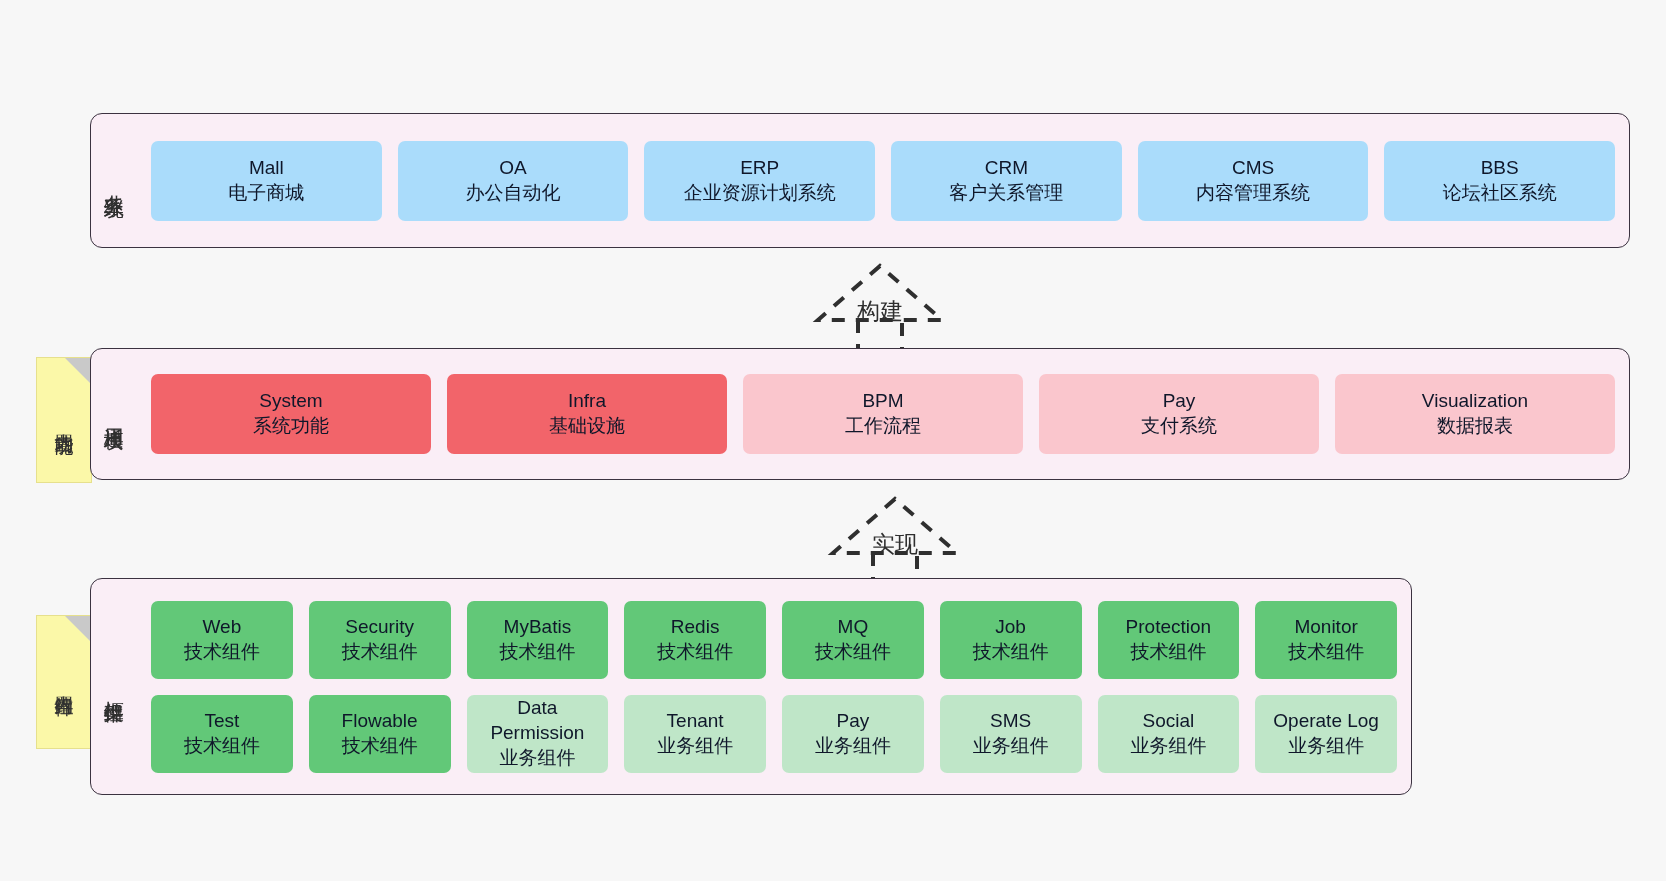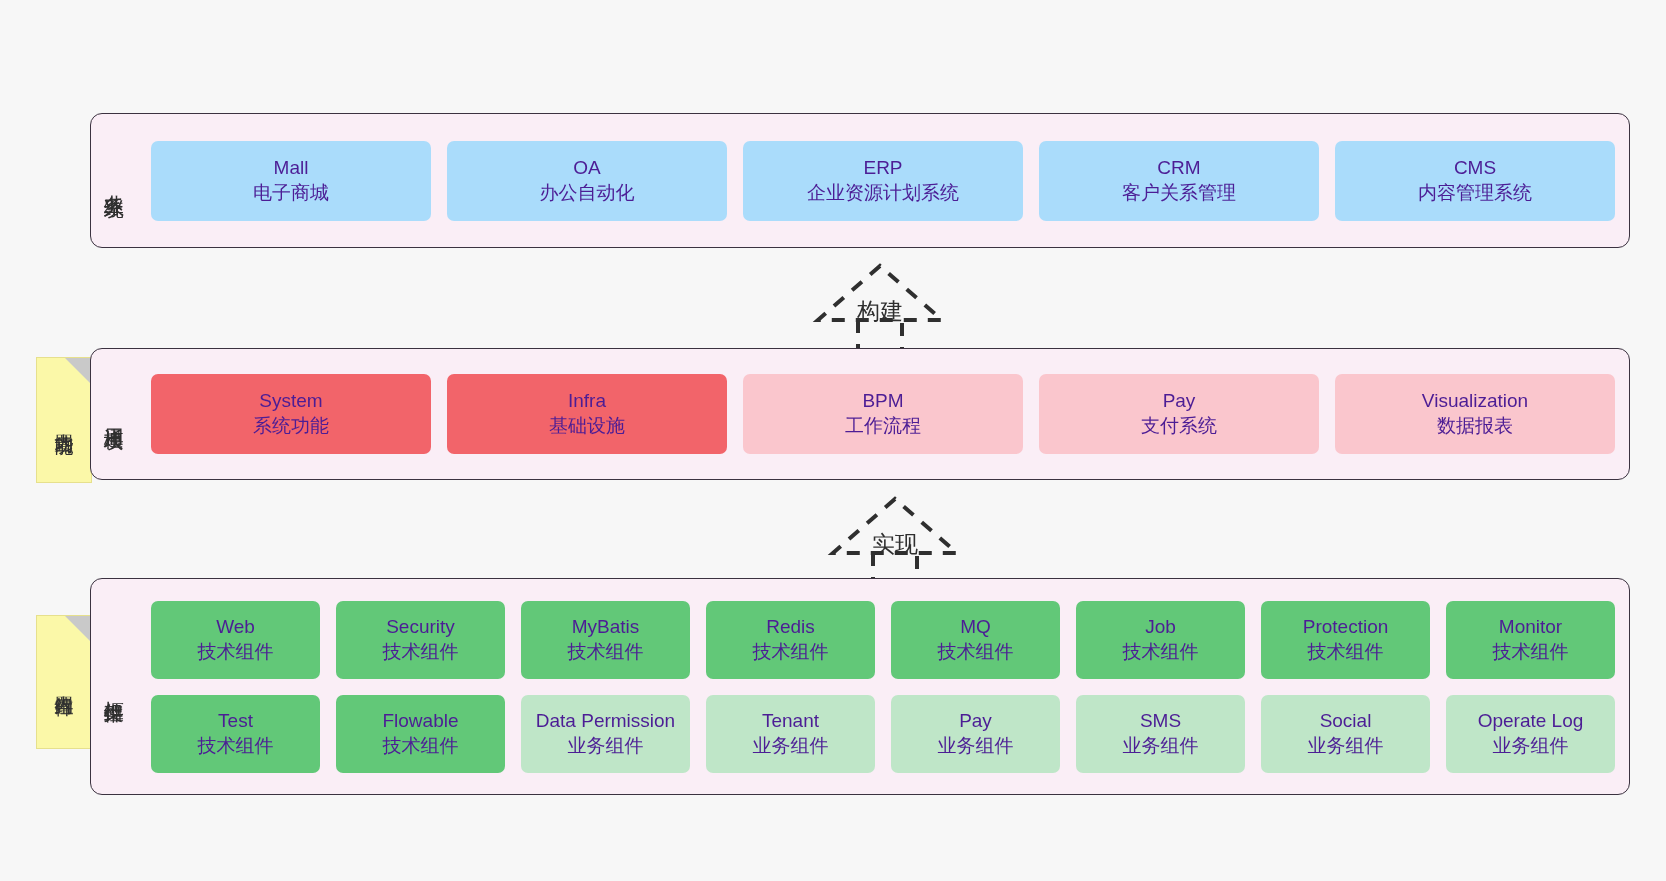--- a/index.html
+++ b/index.html
@@ -68,21 +68,21 @@
     flex: 1 1 0;
     box-sizing: border-box;
     border-radius: 7px;
     display: flex;
     flex-direction: column;
     align-items: center;
     justify-content: center;
     text-align: center;
     font-size: 19px;
     line-height: 1.30;
-    color: #4c1d95;
+    color: #0f172a;
     padding: 4px 6px;
   }
   .card .en { white-space: nowrap; }
   .card .cn { white-space: nowrap; }
   .card.wrap .en { white-space: normal; }
 
   .card.blue      { background: #aadcfb; }
   .card.red       { background: #f2646a; }
   .card.pink      { background: #fac6cd; }
   .card.green     { background: #62c878; }
@@ -163,20 +163,24 @@
           <span class="cn">企业资源计划系统</span>
         </div>
         <div class="card blue">
           <span class="en">CRM</span>
           <span class="cn">客户关系管理</span>
         </div>
         <div class="card blue">
           <span class="en">CMS</span>
           <span class="cn">内容管理系统</span>
         </div>
+        <div class="card blue">
+          <span class="en">BBS</span>
+          <span class="cn">论坛社区系统</span>
+        </div>
       </div>
     </div>
   </div>
 
   <div class="arrow" id="arrow-build" style="left:800px; top:262px;">
     <svg width="160" height="96" viewBox="0 0 160 96">
       <path d="M80 4 L18 58 L142 58 Z" fill="none" stroke="#2f2f2f" stroke-width="4" stroke-dasharray="13 11" stroke-linecap="butt"></path>
       <path d="M58 58 L58 92 L102 92 L102 58" fill="none" stroke="#2f2f2f" stroke-width="4" stroke-dasharray="13 11" stroke-linecap="butt"></path>
     </svg>
     <div class="arrow-label">构建</div>
@@ -221,21 +225,21 @@
       <path d="M58 58 L58 92 L102 92 L102 58" fill="none" stroke="#2f2f2f" stroke-width="4" stroke-dasharray="13 11" stroke-linecap="butt"></path>
     </svg>
     <div class="arrow-label">实现</div>
   </div>
 
   <div class="note" id="note-framework" style="left:36px; top:615px; height:134px;">
     <span class="fold"></span>
     <span>内置组件</span>
   </div>
 
-  <div class="layer" id="layer-framework" style="left:90px; top:578px; width:1540px; height:217px;">
+  <div class="layer" id="layer-framework" style="left:90px; top:578px; width:1322px; height:217px;">
     <div class="layer-title">框架组件</div>
     <div class="layer-body">
 
       <div class="row">
         <div class="card green">
           <span class="en">Web</span>
           <span class="cn">技术组件</span>
         </div>
         <div class="card green">
           <span class="en">Security</span>

